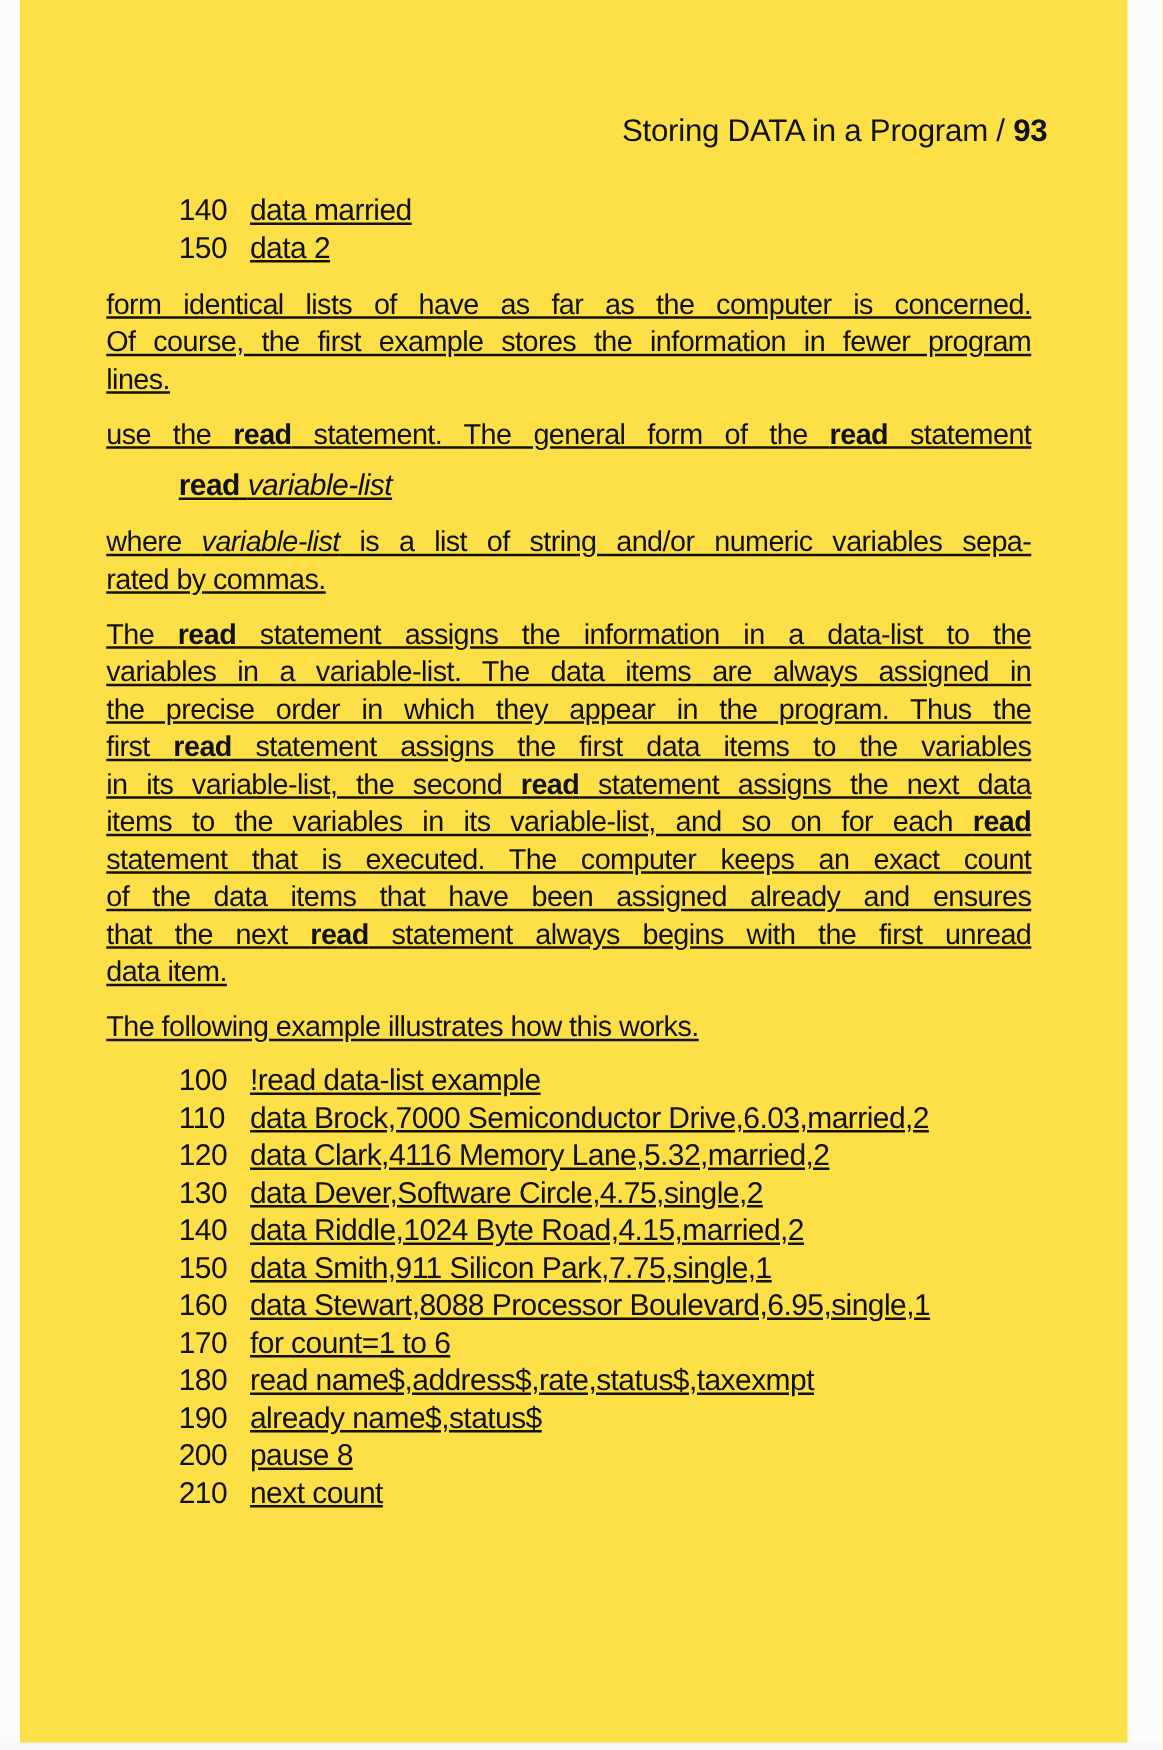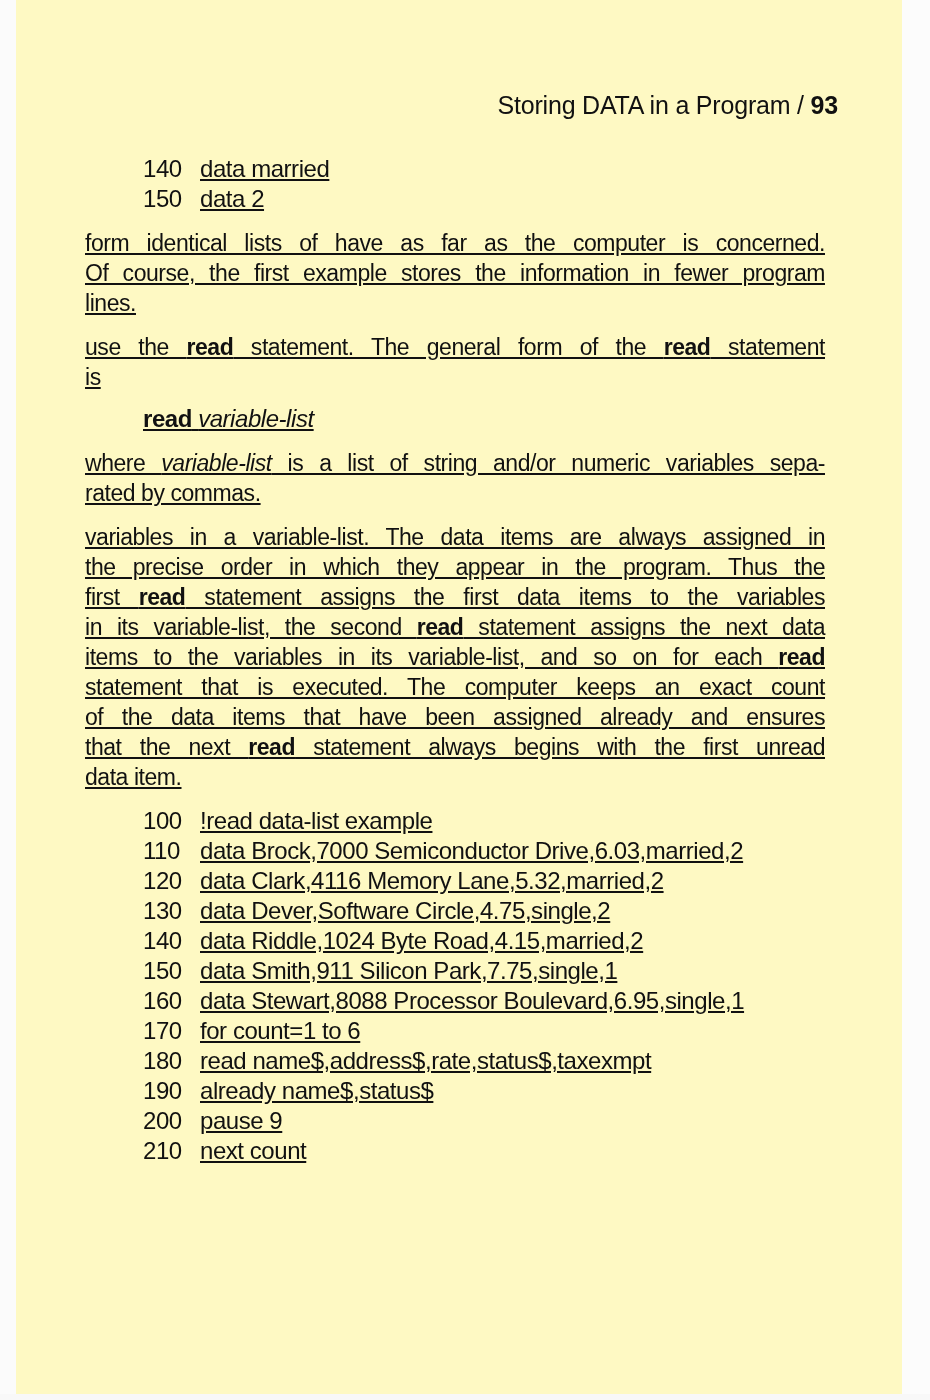--- a/index.html
+++ b/index.html
@@ -4,21 +4,21 @@
 <style>
   html, body {
     margin: 0; padding: 0;
     background: #ffffff;
     width: 930px; height: 1400px;
     overflow: hidden;
   }
   .page {
     position: relative;
     width: 930px; height: 1400px;
-    background: #fef9c3;
+    background: #fde047;
     font-family: "Liberation Sans", sans-serif;
     color: #111;
   }
   .scan-left   { position: absolute; left: 0; top: 0; width: 16px; height: 100%; background: #fbfbfb; }
   .scan-right  { position: absolute; right: 0; top: 0; width: 28px; height: 100%; background: #fcfcfc; }
   .scan-bottom { position: absolute; left: 0; bottom: 0; width: 100%; height: 6px; background: #f8f8f8; }
 
   .content {
     position: absolute;
     left: 85px; top: 90px;
@@ -73,47 +73,50 @@
           <div class="code-line"><span class="code-num">140</span><span>data married</span></div>
           <div class="code-line"><span class="code-num">150</span><span>data 2</span></div>
         </div>
         <div class="block para">
           <div class="jline"><span>form identical lists of have as far as the computer is concerned.</span></div>
           <div class="jline"><span>Of course, the first example stores the information in fewer program</span></div>
           <div class="jline jlast"><span>lines.</span></div>
         </div>
         <div class="block para">
           <div class="jline"><span>use the </span><span class="b">read</span><span> statement. The general form of the </span><span class="b">read</span><span> statement</span></div>
-          <div class="jline jlast"><span>is</span></div>
         </div>
         <div class="block codeform"><span class="b">read</span><span> </span><span class="i">variable-list</span></div>
         <div class="block para">
           <div class="jline"><span>where </span><span class="i">variable-list</span><span> is a list of string and/or numeric variables sepa-</span></div>
           <div class="jline jlast"><span>rated by commas.</span></div>
         </div>
         <div class="block para">
+          <div class="jline"><span>The </span><span class="b">read</span><span> statement assigns the information in a data-list to the</span></div>
           <div class="jline"><span>variables in a variable-list. The data items are always assigned in</span></div>
           <div class="jline"><span>the precise order in which they appear in the program. Thus the</span></div>
           <div class="jline"><span>first </span><span class="b">read</span><span> statement assigns the first data items to the variables</span></div>
           <div class="jline"><span>in its variable-list, the second </span><span class="b">read</span><span> statement assigns the next data</span></div>
           <div class="jline"><span>items to the variables in its variable-list, and so on for each </span><span class="b">read</span></div>
           <div class="jline"><span>statement that is executed. The computer keeps an exact count</span></div>
           <div class="jline"><span>of the data items that have been assigned already and ensures</span></div>
           <div class="jline"><span>that the next </span><span class="b">read</span><span> statement always begins with the first unread</span></div>
           <div class="jline jlast"><span>data item.</span></div>
+        </div>
+        <div class="block para">
+          <div class="jline jlast"><span>The following example illustrates how this works.</span></div>
         </div>
         <div class="block codeblock">
           <div class="code-line"><span class="code-num">100</span><span>!read data-list example</span></div>
           <div class="code-line"><span class="code-num">110</span><span>data Brock,7000 Semiconductor Drive,6.03,married,2</span></div>
           <div class="code-line"><span class="code-num">120</span><span>data Clark,4116 Memory Lane,5.32,married,2</span></div>
           <div class="code-line"><span class="code-num">130</span><span>data Dever,Software Circle,4.75,single,2</span></div>
           <div class="code-line"><span class="code-num">140</span><span>data Riddle,1024 Byte Road,4.15,married,2</span></div>
           <div class="code-line"><span class="code-num">150</span><span>data Smith,911 Silicon Park,7.75,single,1</span></div>
           <div class="code-line"><span class="code-num">160</span><span>data Stewart,8088 Processor Boulevard,6.95,single,1</span></div>
           <div class="code-line"><span class="code-num">170</span><span>for count=1 to 6</span></div>
           <div class="code-line"><span class="code-num">180</span><span>read name$,address$,rate,status$,taxexmpt</span></div>
           <div class="code-line"><span class="code-num">190</span><span>already name$,status$</span></div>
-          <div class="code-line"><span class="code-num">200</span><span>pause 9</span></div>
+          <div class="code-line"><span class="code-num">200</span><span>pause 8</span></div>
           <div class="code-line"><span class="code-num">210</span><span>next count</span></div>
         </div>
       </div>
   </div>
 </div>
 
 </body></html>

